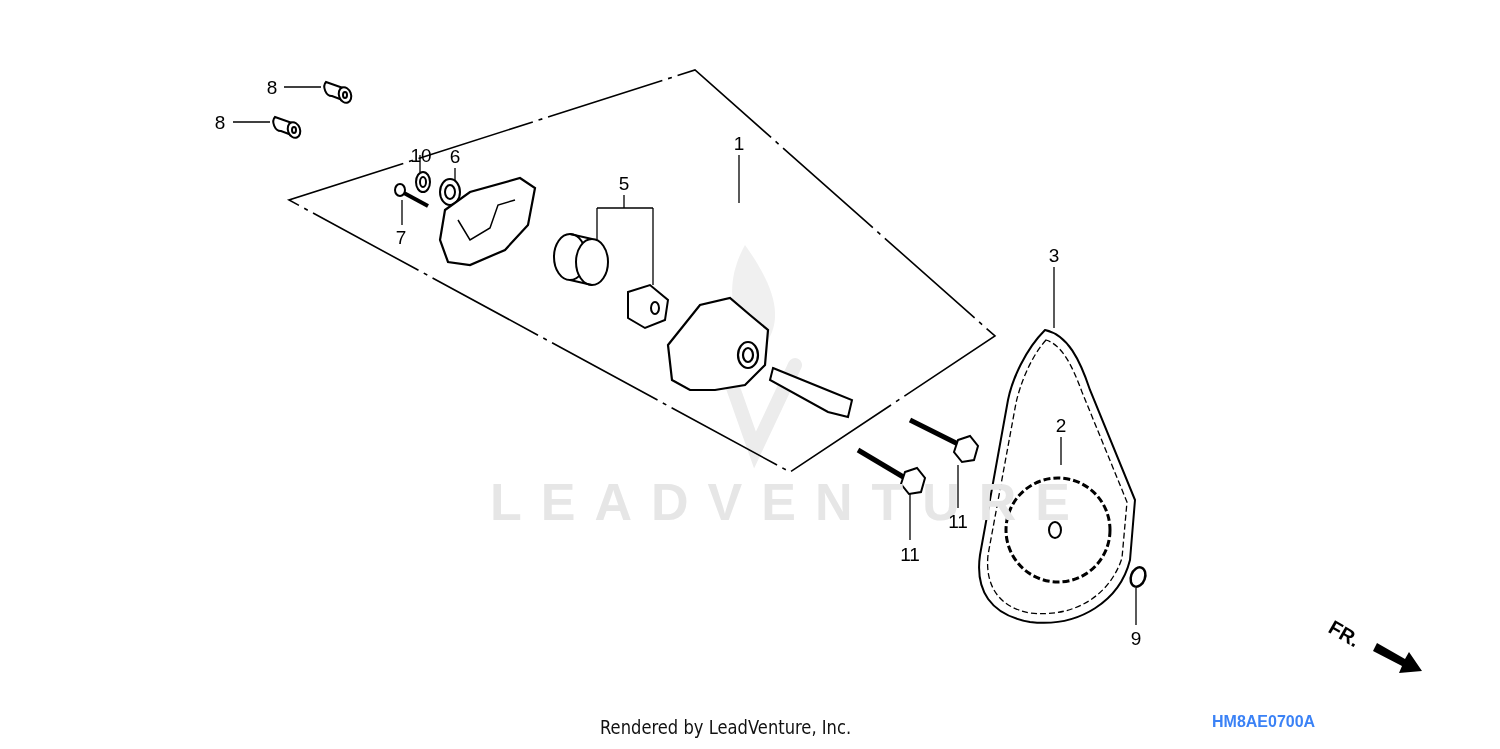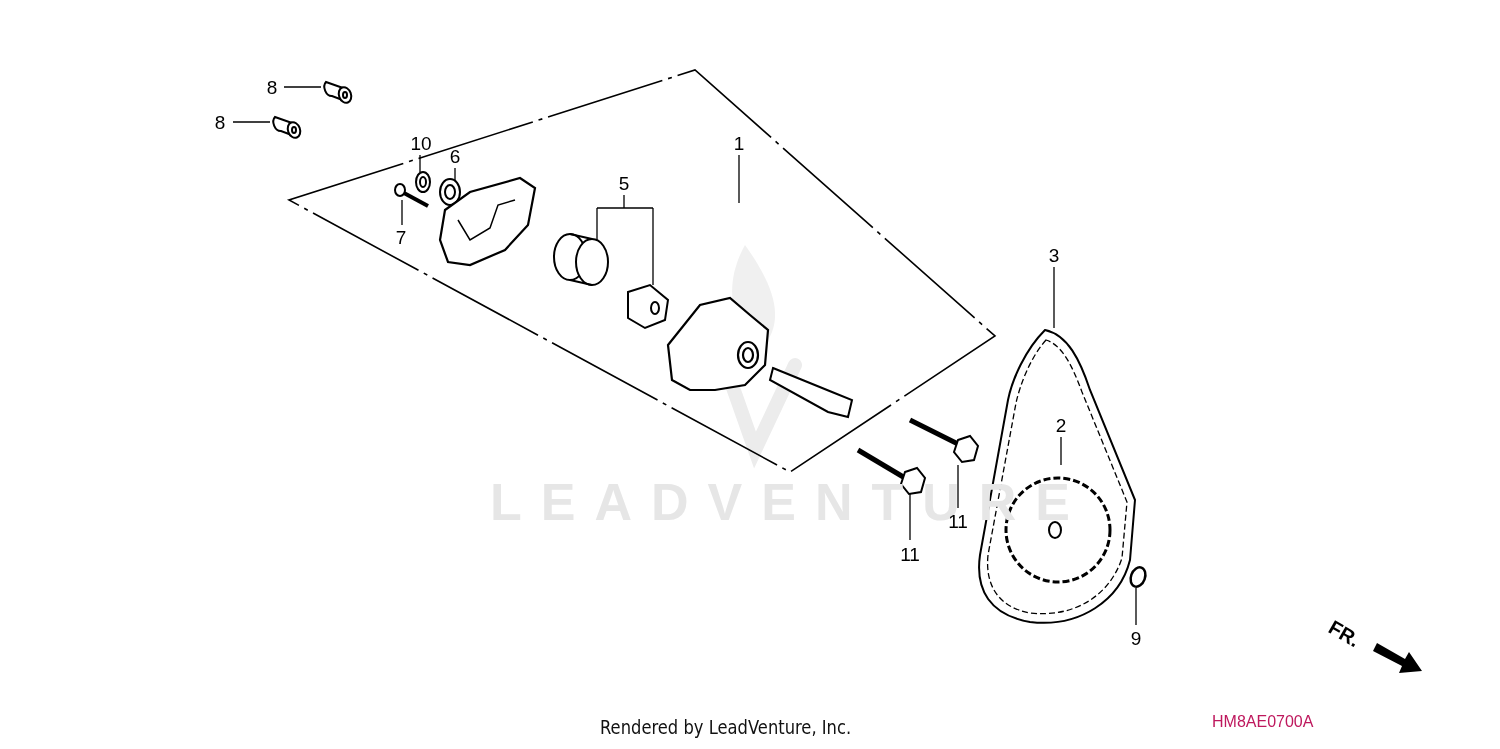--- a/index.html
+++ b/index.html
@@ -1,20 +1,20 @@
 <!DOCTYPE html>
 <html><head>
 <meta charset="utf-8">
 <style>
   html, body { margin:0; padding:0; background:#ffffff; }
   body { width:1500px; height:749px; position:relative; overflow:hidden; font-family:"Liberation Sans", sans-serif; }
   #diagram { position:absolute; left:0; top:0; width:1500px; height:749px; }
   .callout { position:absolute; font-family:"Liberation Sans", sans-serif; font-size:19px; color:#000; line-height:1; transform:translate(-50%,-50%); cursor:pointer; }
   .footer-credit { position:absolute; left:600px; top:716px; font-family:"DejaVu Sans", sans-serif; font-size:19px; color:#111; transform:scaleX(0.86); transform-origin:left top; }
-  .diagram-code { position:absolute; left:1212px; top:713px; font-family:"Liberation Sans", sans-serif; font-size:16px; color:#be185d; }
+  .diagram-code { position:absolute; left:1212px; top:713px; font-family:"Liberation Sans", sans-serif; font-size:16px; color:#3b82f6;font-weight:bold; }
   .watermark { position:absolute; left:490px; top:472px; font-family:"Liberation Sans", sans-serif; font-size:52px; letter-spacing:19px; color:#e6e6e6; font-weight:bold; }
   .fr-label { position:absolute; left:1336px; top:616px; font-family:"Liberation Sans", sans-serif; font-weight:900; font-size:20px; color:#000; transform:rotate(30deg); transform-origin:left top; }
 </style>
 </head>
 <body>
 
 <svg id="diagram" viewBox="0 0 1500 749" xmlns="http://www.w3.org/2000/svg">
 
   <g fill="none" stroke="#ececec" stroke-width="14" stroke-linecap="round">
     <path d="M745 245 C720 290 735 330 760 350 C790 320 770 280 745 245 Z" fill="#f0f0f0" stroke="none"></path>
@@ -116,20 +116,20 @@
 <div class="watermark">LEADVENTURE</div>
 
 <div class="callout" style="left:739px;top:143px">1</div>
 <div class="callout" style="left:1061px;top:425px">2</div>
 <div class="callout" style="left:1054px;top:255px">3</div>
 <div class="callout" style="left:455px;top:156px">6</div>
 <div class="callout" style="left:401px;top:237px">7</div>
 <div class="callout" style="left:272px;top:87px">8</div>
 <div class="callout" style="left:220px;top:122px">8</div>
 <div class="callout" style="left:1136px;top:638px">9</div>
-<div class="callout" style="left:421px;top:143px">10</div>
+<div class="callout" style="left:421px;top:155px">10</div>
 <div class="callout" style="left:958px;top:521px">11</div>
 <div class="callout" style="left:910px;top:554px">11</div>
 <div class="callout" style="left:624px;top:183px">5</div>
 
 <div class="fr-label">FR.</div>
 <div class="footer-credit">Rendered by LeadVenture, Inc.</div>
 <div class="diagram-code">HM8AE0700A</div>
 
 </body></html>

